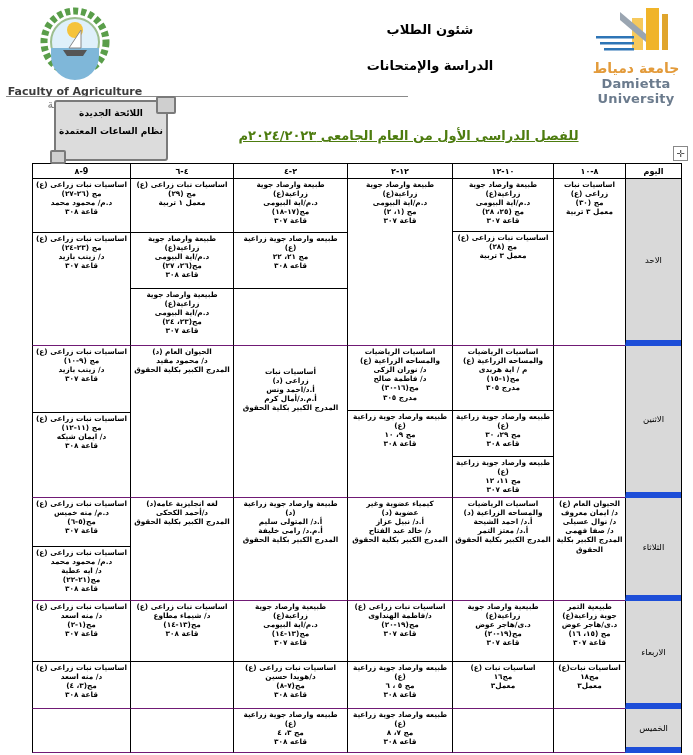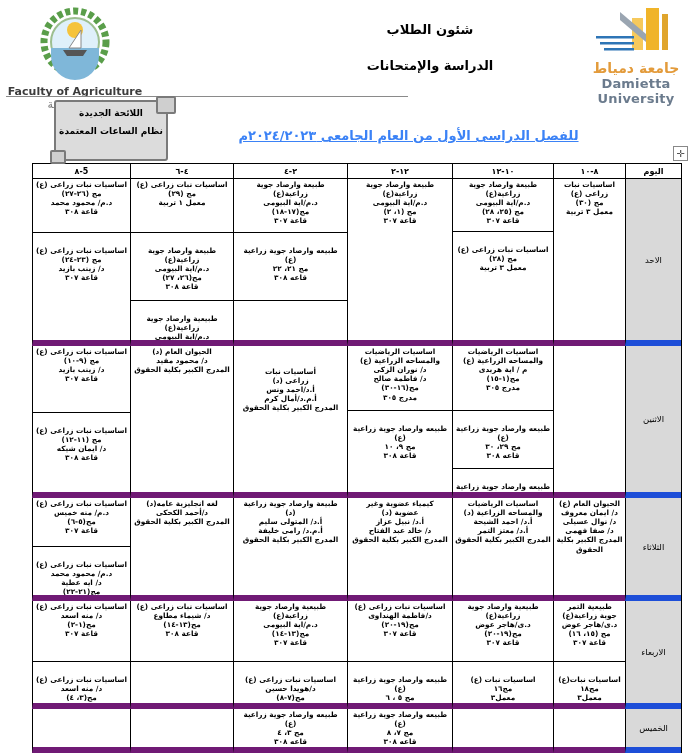--- a/index.html
+++ b/index.html
@@ -25,33 +25,33 @@
          background:#cfcfcf;border:2px solid #7a7a7a;border-radius:2px;z-index:-1;}
   .st1{font-size:9px;font-weight:700;margin-top:6px;}
   .st2{font-size:9px;font-weight:700;margin-top:8px;}
   
   .title{position:absolute;left:160px;top:100px;width:497px;text-align:center;
          color:#1f3c99;font-size:13.5px;font-weight:700;}
   .title .tmain,.title .hl{text-decoration:underline;}
   .hl{background:#ffff00;}
   .caret{display:inline-block;width:2px;height:14px;background:#1f3c99;vertical-align:-2px;margin:0 1px;}
   .subtitle{position:absolute;left:160px;top:128px;width:497px;text-align:center;
-         color:#3b82f6;font-size:13px;font-weight:700;text-decoration:underline;}
+         color:#4d7c0f;font-size:13px;font-weight:700;text-decoration:underline;}
   
   .handle{position:absolute;left:673px;top:146px;width:15px;height:15px;border:1px solid #888;
           background:#fff;color:#555;font-size:10px;line-height:13px;text-align:center;box-sizing:border-box;}
   
   .sched{position:absolute;left:32px;top:163px;display:grid;direction:rtl;
          border-top:1px solid #000;border-right:1px solid #000;background:#fff;}
   .sched *{box-sizing:border-box;}
   .hcell{border-left:1px solid #000;border-bottom:1px solid #000;display:flex;align-items:center;
          justify-content:center;font-size:8px;font-weight:700;background:#fff;}
   .daycell{border-left:1px solid #000;border-bottom:6px solid #1d4ed8;display:flex;align-items:center;
          justify-content:center;font-size:8.5px;background:#d9d9d9;}
-  .slot{border-left:1px solid #000;border-bottom:6px solid #701a75;display:flex;flex-direction:column;overflow:hidden;gap:12px;}
+  .slot{border-left:1px solid #000;border-bottom:1px solid #701a75;display:flex;flex-direction:column;overflow:hidden;}
   .card{overflow:hidden;padding-top:1px;}
   .card:not(:last-child){border-bottom:1px solid #000;}
   .ln{font-size:7.3px;font-weight:700;line-height:1.25;text-align:center;white-space:normal;}
 </style>
 </head>
 <body>
 
 <div class="page">
 
   <div class="faculty-logo">
@@ -101,21 +101,21 @@
 
   <div class="handle">✛</div>
 
   <div class="sched" style="grid-template-columns: 56px 72px 101px 105px 114px 103px 98px; grid-template-rows: 15px 167px 152px 103px 108px 44px;">
       <div class="hcell">اليوم</div>
       <div class="hcell">٨-١٠</div>
       <div class="hcell">١٠-١٢</div>
       <div class="hcell">١٢-٢</div>
       <div class="hcell">٢-٤</div>
       <div class="hcell">٤-٦</div>
-      <div class="hcell">5-٨</div>
+      <div class="hcell">9-٨</div>
       <div class="daycell">الاحد</div>
       <div class="slot">
         <div class="card" style="flex: 1 1 0%;">
           <div class="ln">اساسيات نبات</div>
           <div class="ln">زراعى (ع)</div>
           <div class="ln">مج (٣٠)</div>
           <div class="ln">معمل ٣ تربية</div>
         </div>
       </div>
       <div class="slot">

